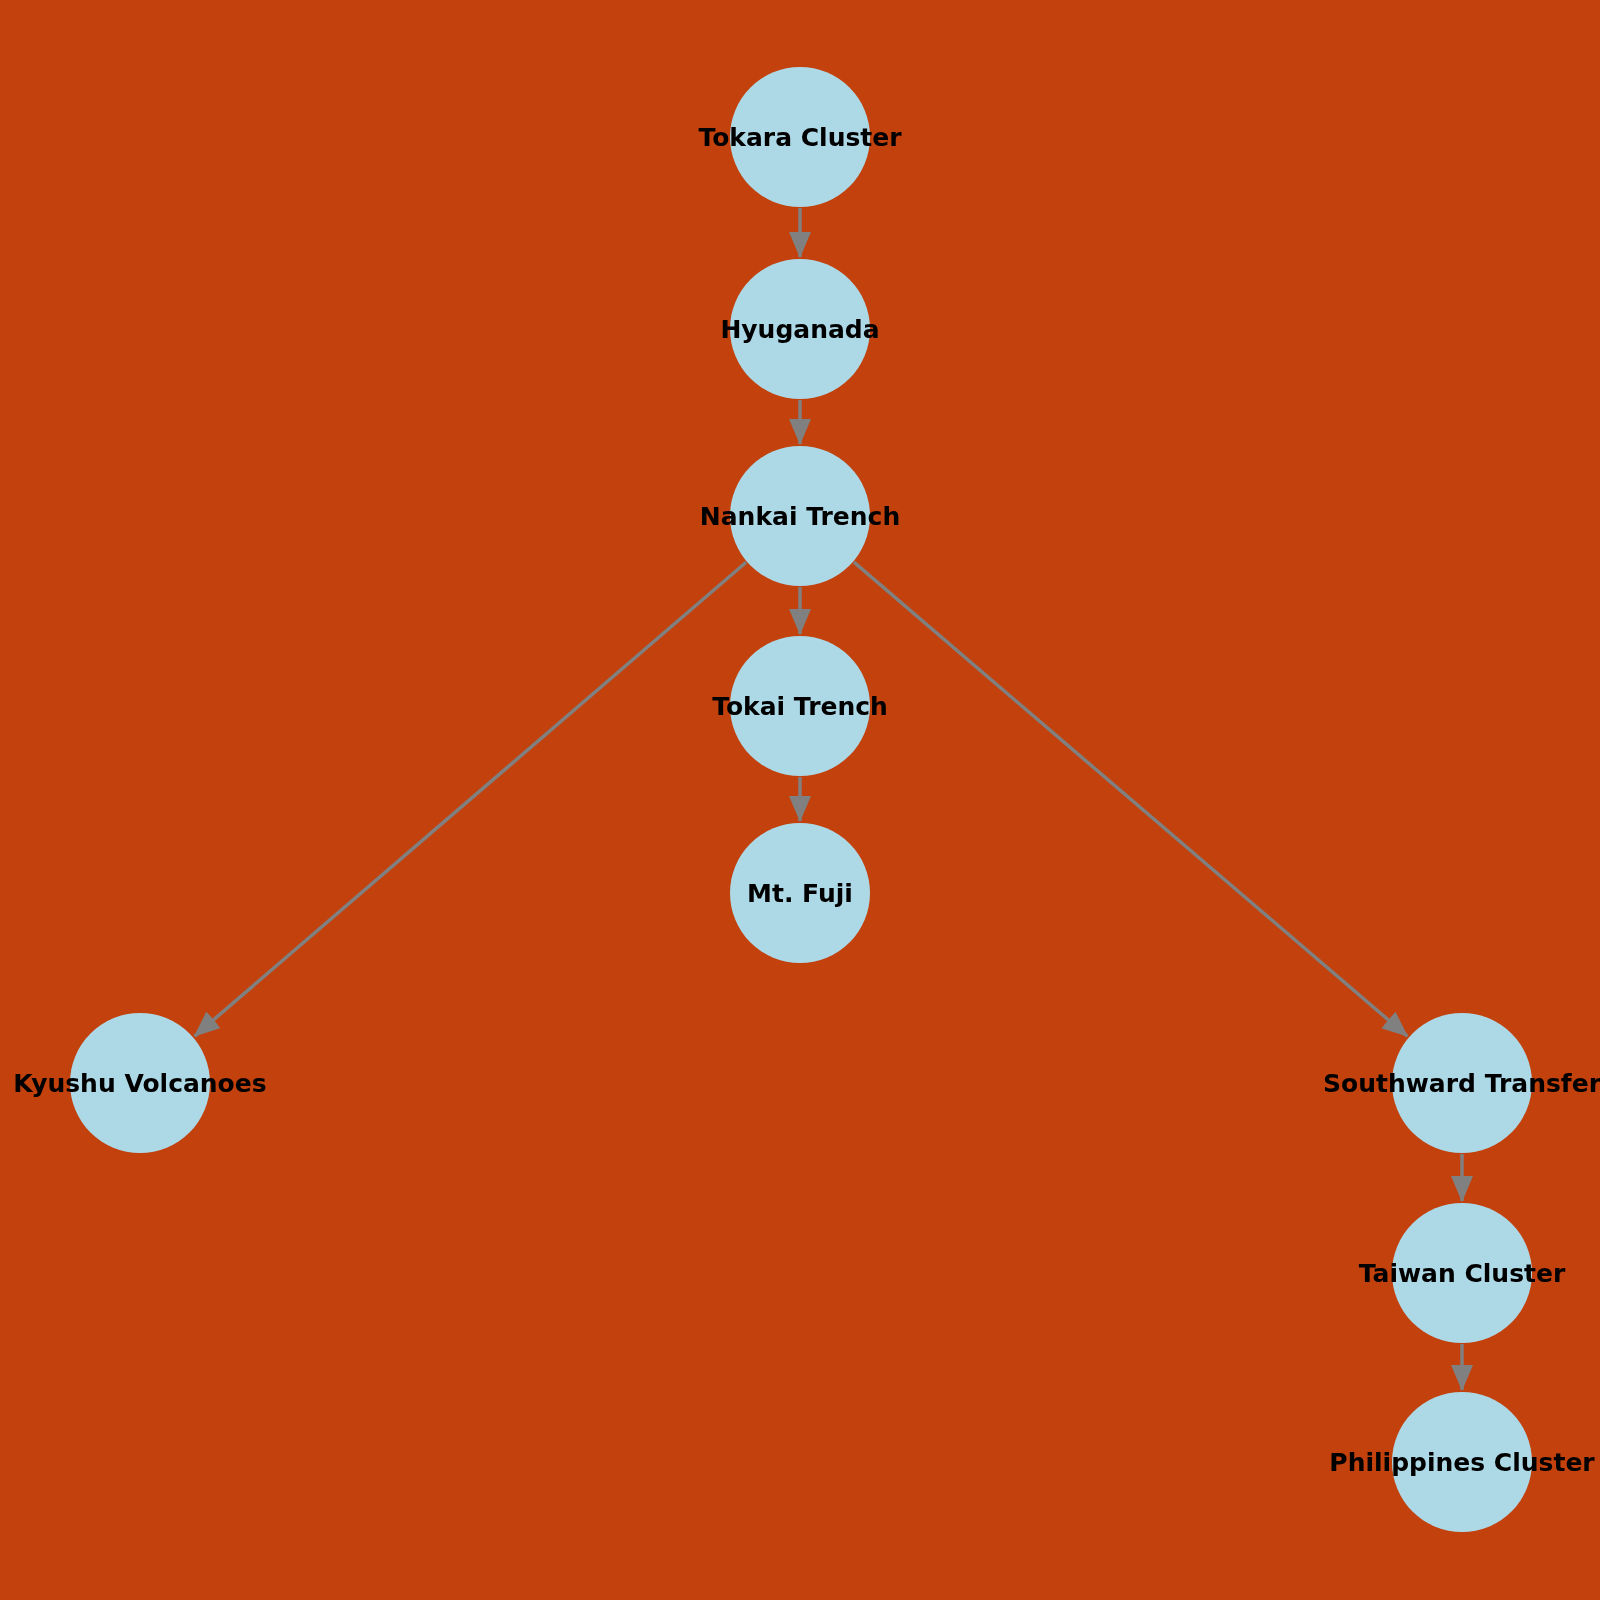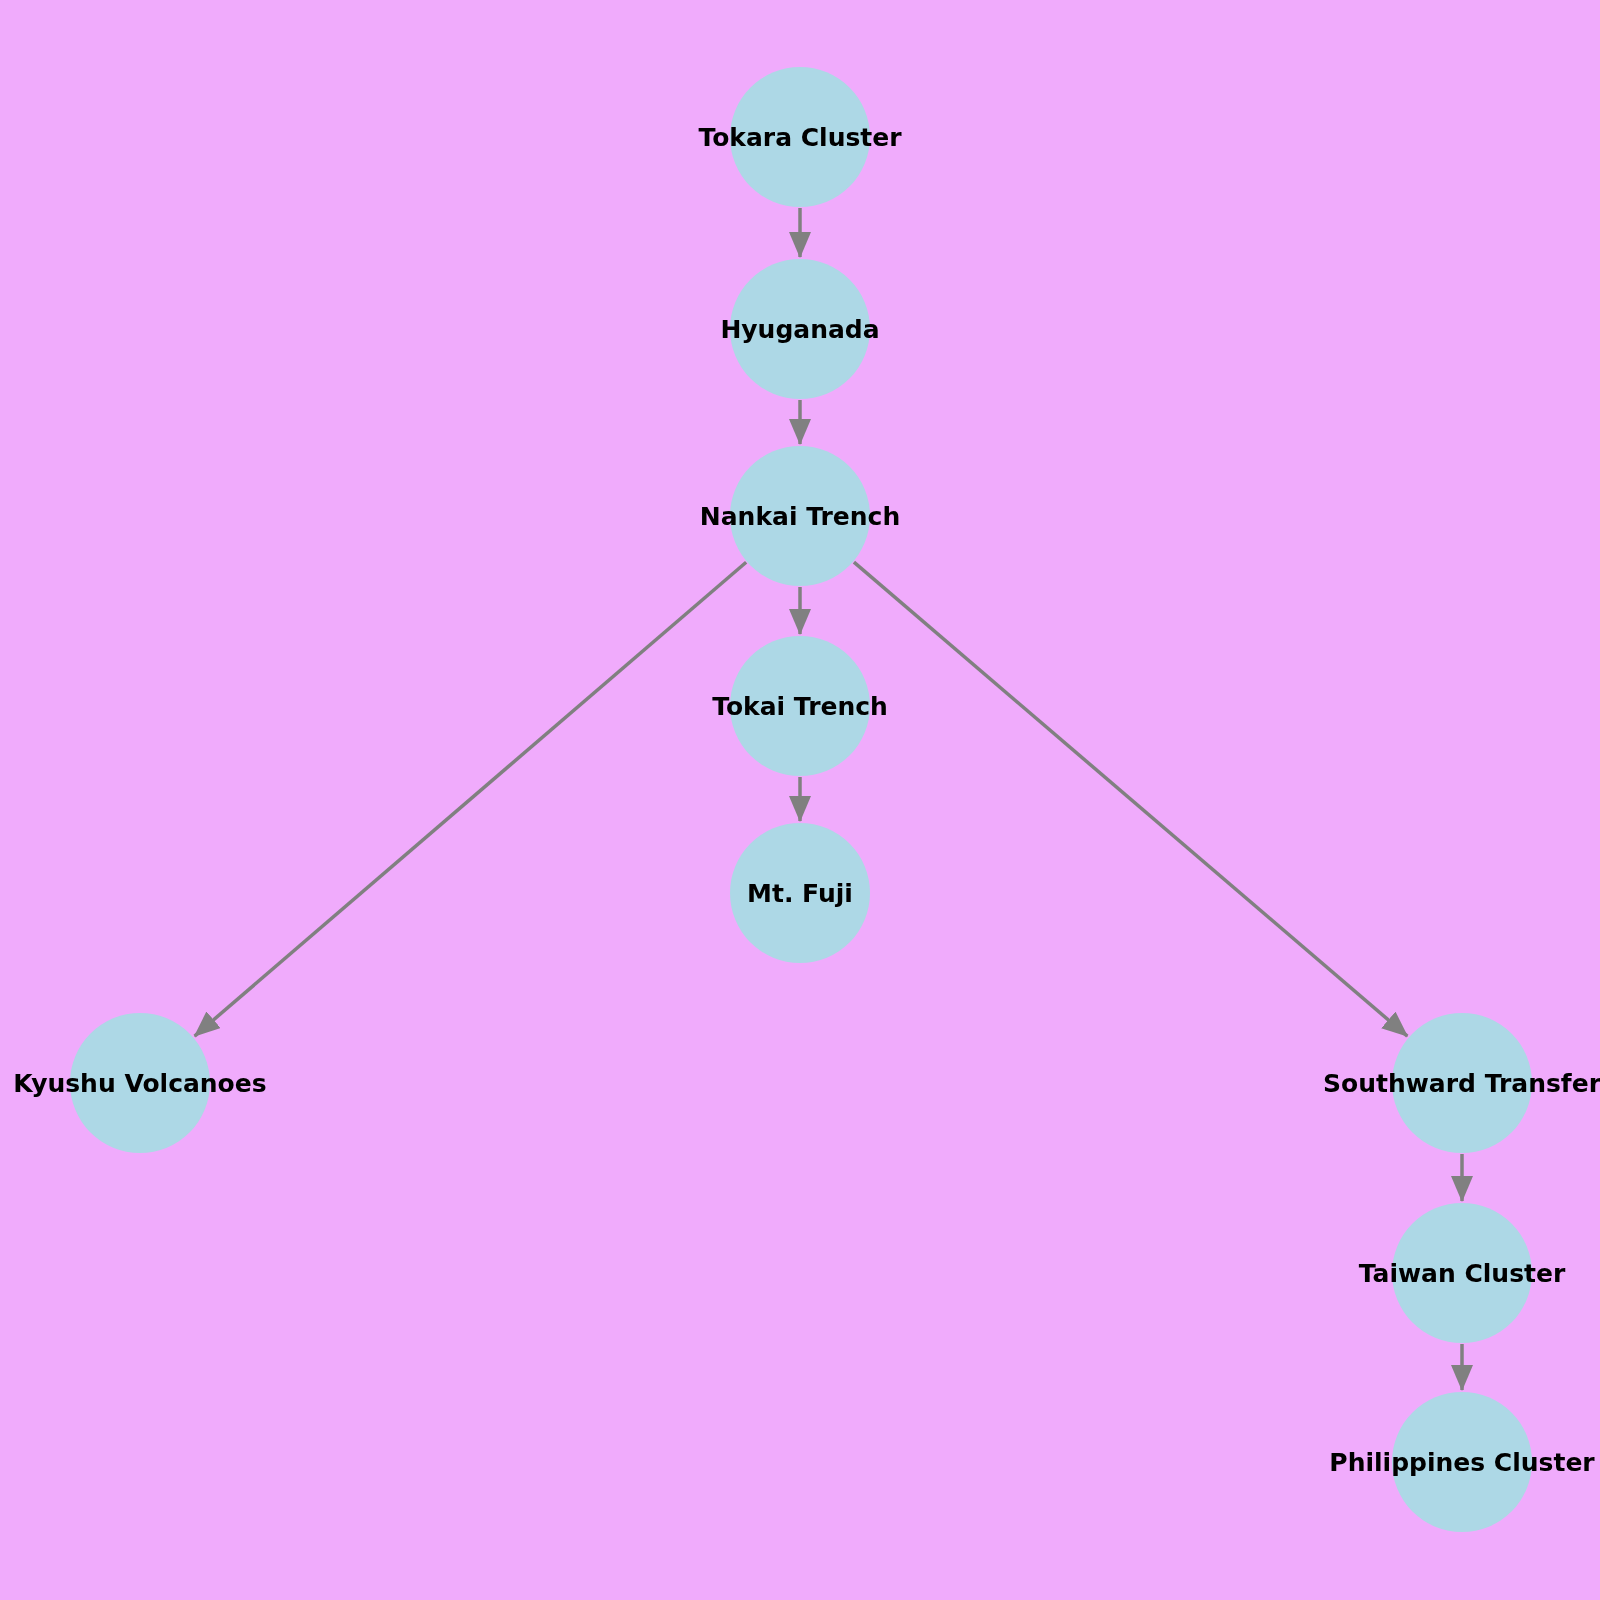--- a/index.html
+++ b/index.html
@@ -7,21 +7,21 @@
     padding: 0;
     background: #ffffff;
     width: 1600px;
     height: 1600px;
     overflow: hidden;
   }
   #diagram-canvas {
     position: relative;
     width: 1600px;
     height: 1600px;
-    background: #f0abfc;
+    background: #c2410c;
   }
   svg#graph-svg {
     display: block;
     width: 1600px;
     height: 1600px;
   }
   .edge-line {
     stroke: var(--edge-color, #808080);
     stroke-width: 3.5px;
     fill: none;

